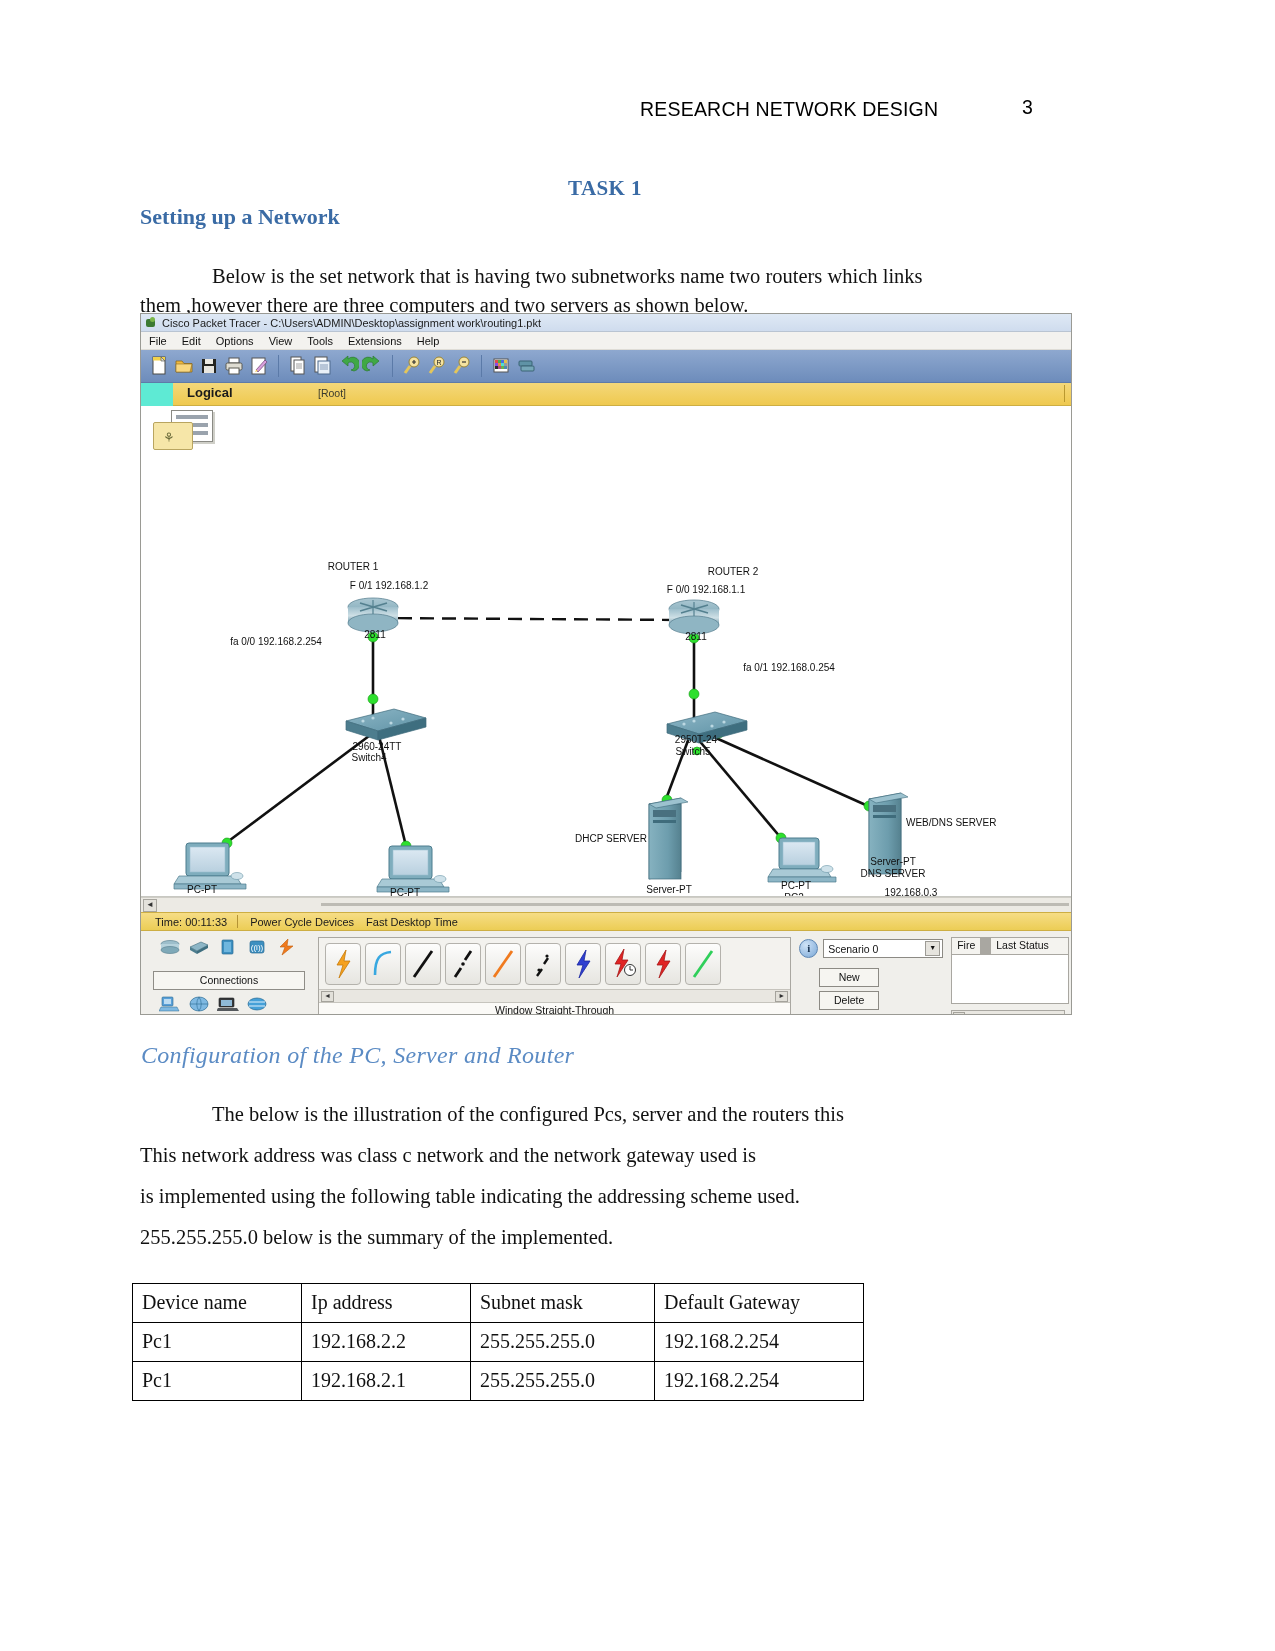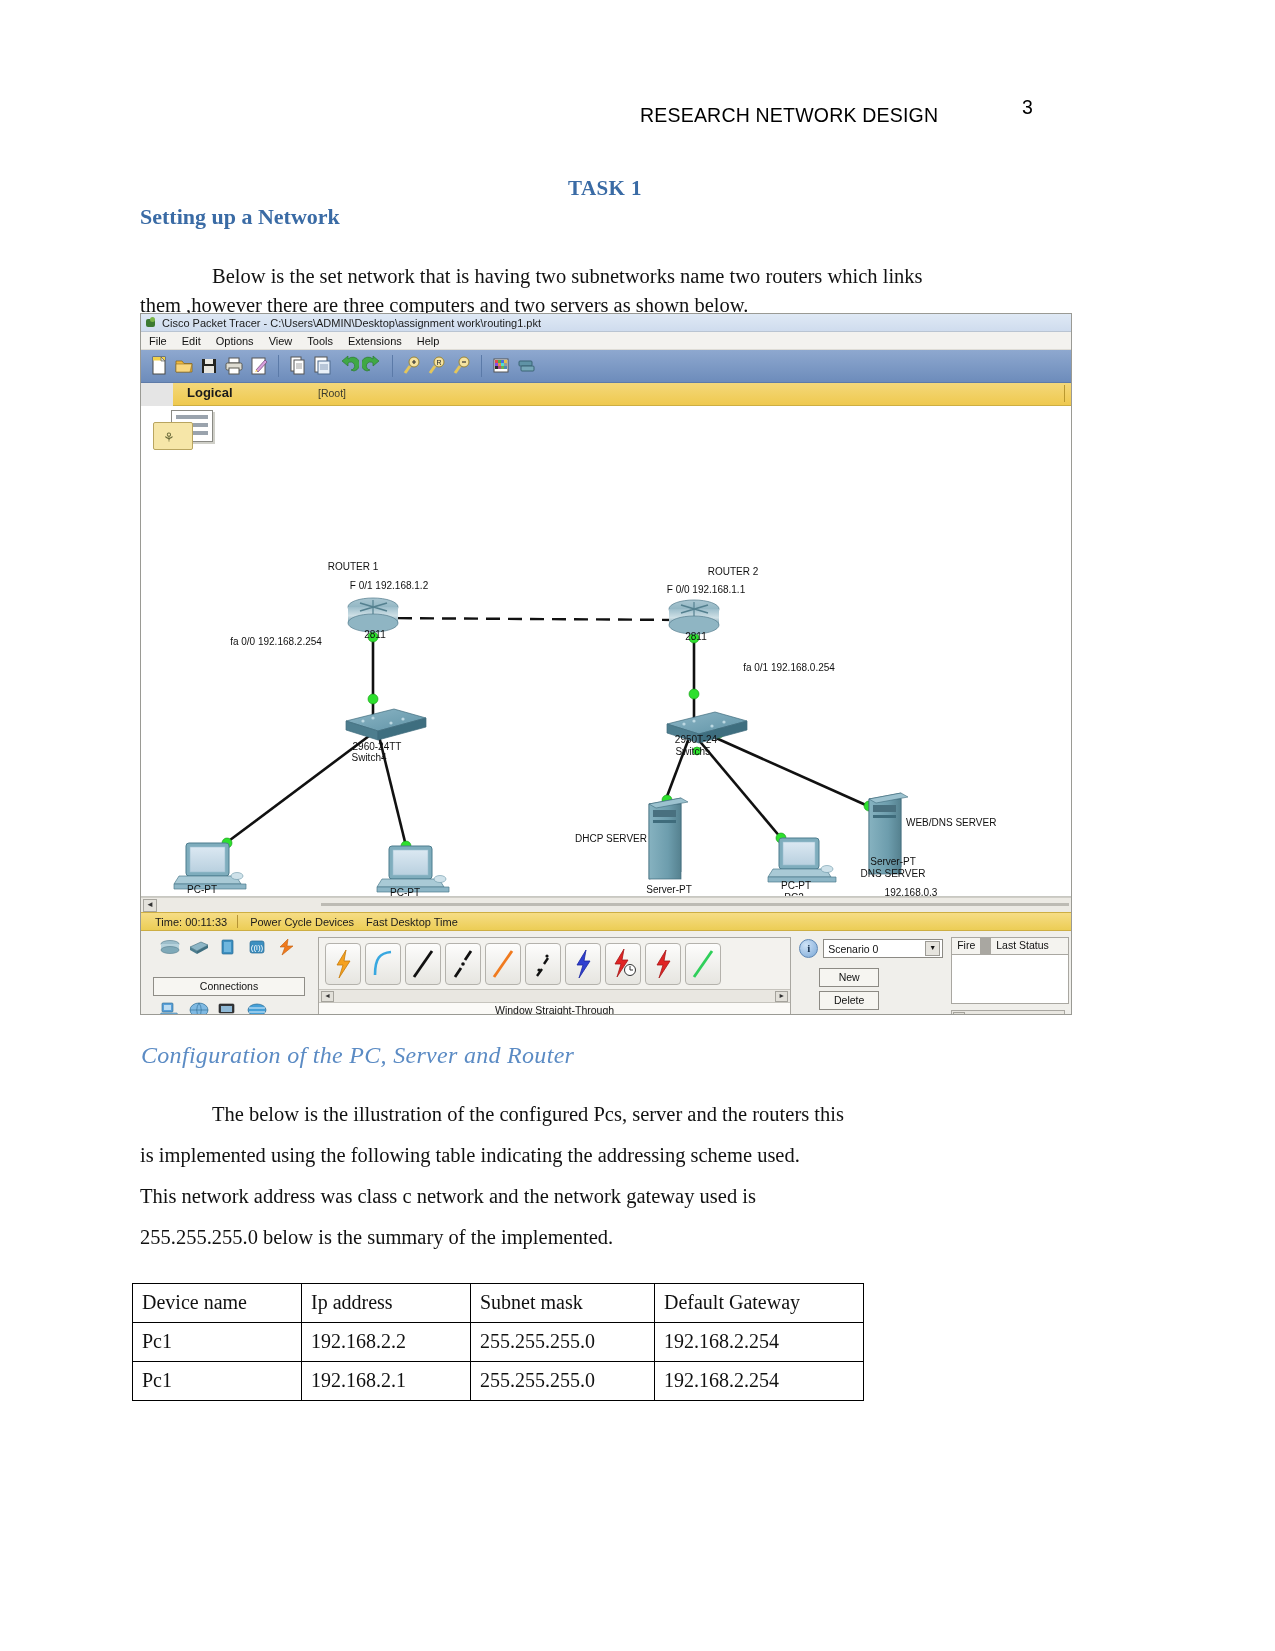--- a/index.html
+++ b/index.html
@@ -9,21 +9,21 @@
     position:relative;overflow:hidden;
   }
   .page{position:absolute;inset:0;}
 
   
   .doc-header{
     position:absolute;left:0;top:96px;width:1275px;
     display:flex;justify-content:flex-start;align-items:baseline;
   }
   .doc-header .hdr-title{
-    position:absolute;left:640px;top:8px;
+    position:absolute;left:640px;top:2px;
     font-family:"Liberation Sans", sans-serif;
     font-size:19.5px;letter-spacing:.2px;color:#000;
   }
   .doc-header .hdr-page{
     position:absolute;left:1022px;top:0;
     font-family:"Liberation Sans", sans-serif;
     font-size:19.5px;color:#000;
   }
 
   .task-title{
@@ -64,21 +64,21 @@
     border:1px solid #000;padding:4px 9px 6px 9px;height:28px;vertical-align:middle;
   }
   .addr-table td.c0{width:150px;}
   .addr-table td.c1{width:150px;}
   .addr-table td.c2{width:165px;}
   .addr-table td.c3{width:190px;}
 
   
   .pt{
     position:absolute;left:140px;top:313px;width:930px;height:700px;
-    background:#e5e5e5;border:1px solid #9a9a94;
+    background:#5eead4;border:1px solid #9a9a94;
     font-family:"Liberation Sans", sans-serif;overflow:hidden;
   }
   .pt-title{
     height:17px;background:linear-gradient(#dfe9f5,#cfdcee);
     border-bottom:1px solid #b9c4d2;
     display:flex;align-items:center;gap:5px;padding-left:4px;
     font-size:11px;color:#1b1b1b;white-space:nowrap;
   }
   .pt-ico{width:12px;height:12px;position:relative;flex:0 0 auto;}
   .pt-ico:before{content:"";position:absolute;left:1px;top:2px;width:9px;height:8px;
@@ -156,21 +156,21 @@
   .pt-statusbar .vsep{width:1px;height:13px;background:#b59434;}
   .pt-statusbar .act{padding-left:12px;}
   .pt-statusbar .act2{padding-left:12px;}
 
   .pt-bottom{height:96px;display:flex;background:#f0efeb;}
 
   .dev-panel{width:168px;position:relative;padding:4px 0 0 6px;}
   .dev-row{display:flex;gap:7px;align-items:center;height:24px;padding-left:12px;}
   .dev-ic{width:22px;height:18px;position:relative;}
   .conn-btn{
-    margin:18px 0 2px 6px;width:150px;height:17px;background:#f7f6f2;
+    margin:12px 0 2px 6px;width:150px;height:17px;background:#f7f6f2;
     border:1px solid #8f8d87;font-size:10.5px;text-align:center;line-height:16px;color:#111;
   }
 
   .conn-panel{
     width:480px;margin:6px 0 0 6px;background:#f3f2ee;border:1px solid #a9a7a1;
     position:relative;
   }
   .conn-icons{display:flex;gap:4px;padding:5px 6px 4px 6px;}
   .conn-cell{
     width:34px;height:40px;background:linear-gradient(#fdfdfc,#e6e5e0);
@@ -731,22 +731,22 @@
         </div>
       </div>
 
     </div>
   </div>
 
   <div class="heading2">Configuration of the PC, Server and Router</div>
 
   <div class="para2">
     <p class="first">The below is the illustration of the configured Pcs, server and the routers this</p>
+    <p>This network address was class c network and the network gateway used is</p>
     <p>is implemented using the following table indicating the addressing scheme used.</p>
-    <p>This network address was class c network and the network gateway used is</p>
     <p>255.255.255.0 below is the summary of the implemented.</p>
   </div>
 
   <table class="addr-table">
     <tbody>
         <tr>
       <td class="c0">Device name</td>
       <td class="c1">Ip address</td>
       <td class="c2">Subnet mask</td>
       <td class="c3">Default Gateway</td>

